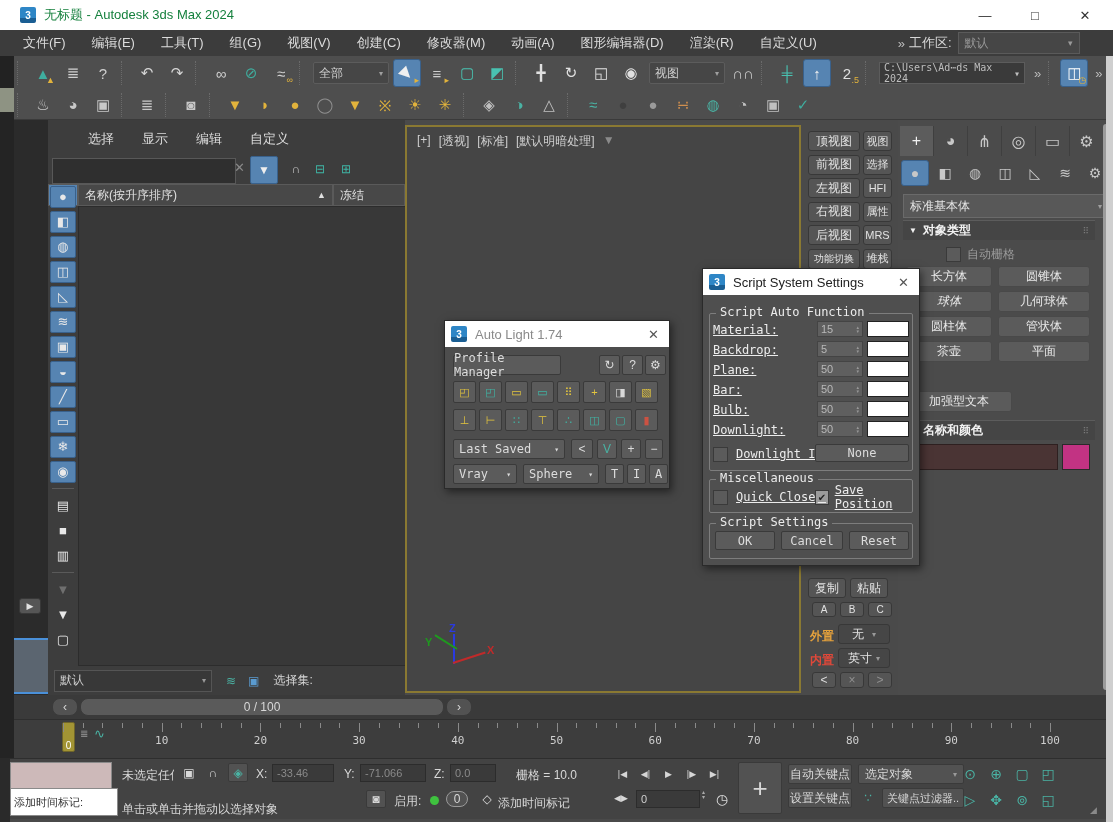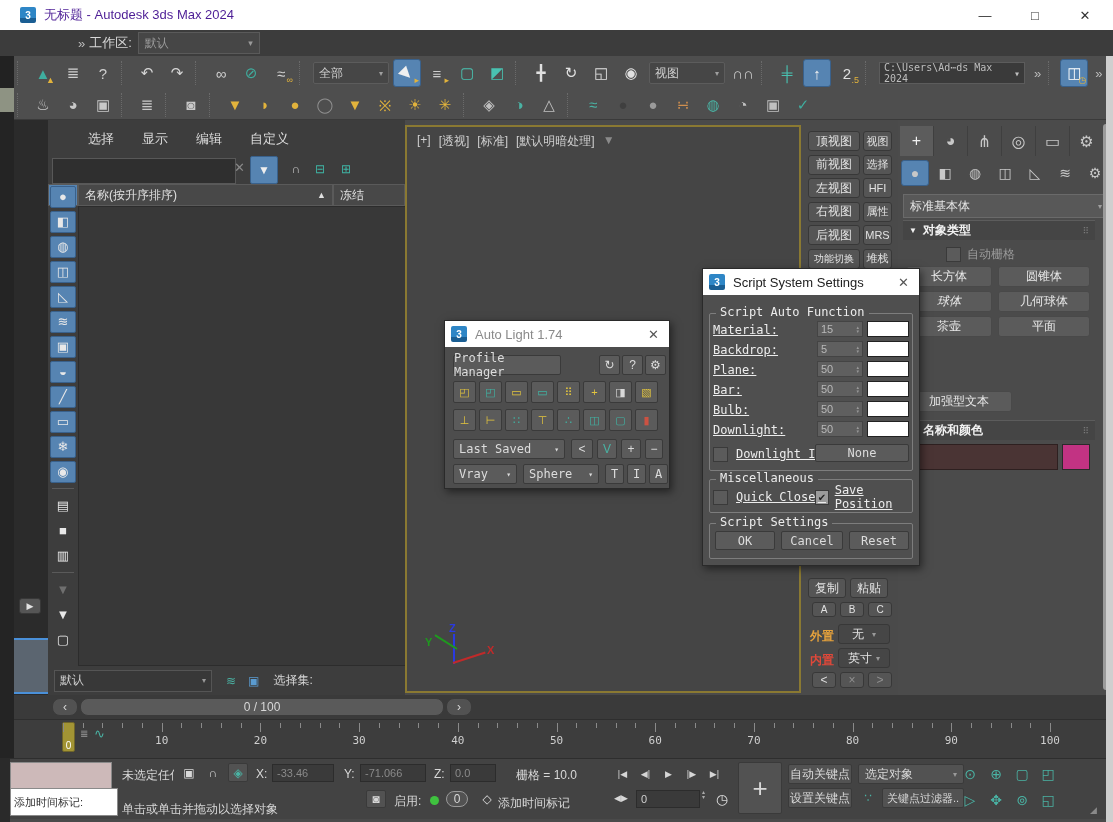--- a/index.html
+++ b/index.html
@@ -3,21 +3,21 @@
 <meta charset="utf-8">
 <style>
   html,body{margin:0;padding:0;background:#222;}
   .app{position:relative;width:1113px;height:822px;overflow:hidden;
        font-family:"Liberation Sans",sans-serif;background:#4a4a4a;color:#ddd;font-size:12px;}
   .abs{position:absolute;}
   
   .titlebar{left:0;top:0;width:1113px;height:30px;background:#fff;color:#111;display:flex;align-items:center;}
   .maxicon{width:16px;height:16px;border-radius:2px;background:linear-gradient(#2e86c6 70%,#1a5e93 70%);
            color:#fff;font-weight:bold;font-size:10px;display:flex;align-items:center;justify-content:center;flex:0 0 16px;}
-  .title-text{margin-left:8px;font-size:13px;color:#4c1d95;}
+  .title-text{margin-left:8px;font-size:13px;color:#15803d;}
   .wctl{position:absolute;top:0;width:46px;height:30px;display:flex;align-items:center;justify-content:center;color:#333;font-size:13px;}
   
   .menubar{left:0;top:30px;width:1113px;height:26px;background:#3c3c3c;display:flex;align-items:center;border-bottom:1px solid #2e2e2e;}
   .menu-item{padding:0 13px;color:#dcdcdc;font-size:13px;}
   .chev{color:#bcbcbc;font-size:13px;letter-spacing:-2px;padding:0 6px;}
   .ws-label{color:#d8d8d8;font-size:13px;}
   .ws-dd{width:108px;height:20px;background:#464646;border:1px solid #5a5a5a;display:flex;align-items:center;
          padding:0 6px;color:#9a9a9a;margin-left:6px;}
   .ws-dd .arr{margin-left:auto;color:#9a9a9a;font-size:9px;}
   
@@ -124,20 +124,33 @@
     <div style="width:20px"></div>
     <div class="maxicon">3</div>
     <div class="title-text">无标题 - Autodesk 3ds Max 2024</div>
   </div>
   <div class="wctl" style="left:962px">—</div>
   <div class="wctl" style="left:1012px">□</div>
   <div class="wctl" style="left:1062px">✕</div>
 
   <div class="abs menubar">
     <div style="width:10px"></div>
+    <div id="menu-items" style="display:flex">
+        <span class="menu-item">文件(F)</span>
+        <span class="menu-item">编辑(E)</span>
+        <span class="menu-item">工具(T)</span>
+        <span class="menu-item">组(G)</span>
+        <span class="menu-item">视图(V)</span>
+        <span class="menu-item">创建(C)</span>
+        <span class="menu-item">修改器(M)</span>
+        <span class="menu-item">动画(A)</span>
+        <span class="menu-item">图形编辑器(D)</span>
+        <span class="menu-item">渲染(R)</span>
+        <span class="menu-item">自定义(U)</span>
+      </div>
     <span class="chev" style="margin-left:62px">»</span>
     <span class="ws-label">工作区:</span>
     <div class="ws-dd">
       <span>默认</span>
       <span class="arr">▾</span>
     </div>
   </div>
 
   <div class="abs toolbar1" id="toolbar1">
       <div class="tsep"></div>
@@ -458,20 +471,24 @@
       <span>自动栅格</span>
     </div>
     <div class="pgrid" id="pgrid">
         <div class="prow">
           <div class="pbtn" style="width: 86px; margin-left: 0px;">长方体</div>
           <div class="pbtn" style="width: 92px; margin-left: 6px;">圆锥体</div>
         </div>
         <div class="prow">
           <div class="pbtn" style="width: 86px; margin-left: 0px; font-style: italic;">球体</div>
           <div class="pbtn" style="width: 92px; margin-left: 6px;">几何球体</div>
+        </div>
+        <div class="prow">
+          <div class="pbtn" style="width: 86px; margin-left: 0px;">圆柱体</div>
+          <div class="pbtn" style="width: 92px; margin-left: 6px;">管状体</div>
         </div>
         <div class="prow">
           <div class="pbtn" style="width: 86px; margin-left: 0px;">茶壶</div>
           <div class="pbtn" style="width: 92px; margin-left: 6px;">平面</div>
         </div>
       </div>
     <div class="pbtn" style="position:absolute;left:8px;top:271px;width:106px">加强型文本</div>
     <div class="rollout" style="top:300px">
       <span style="font-size:8px;margin-right:6px;font-weight:normal">▼</span>
       <span>名称和颜色</span>

